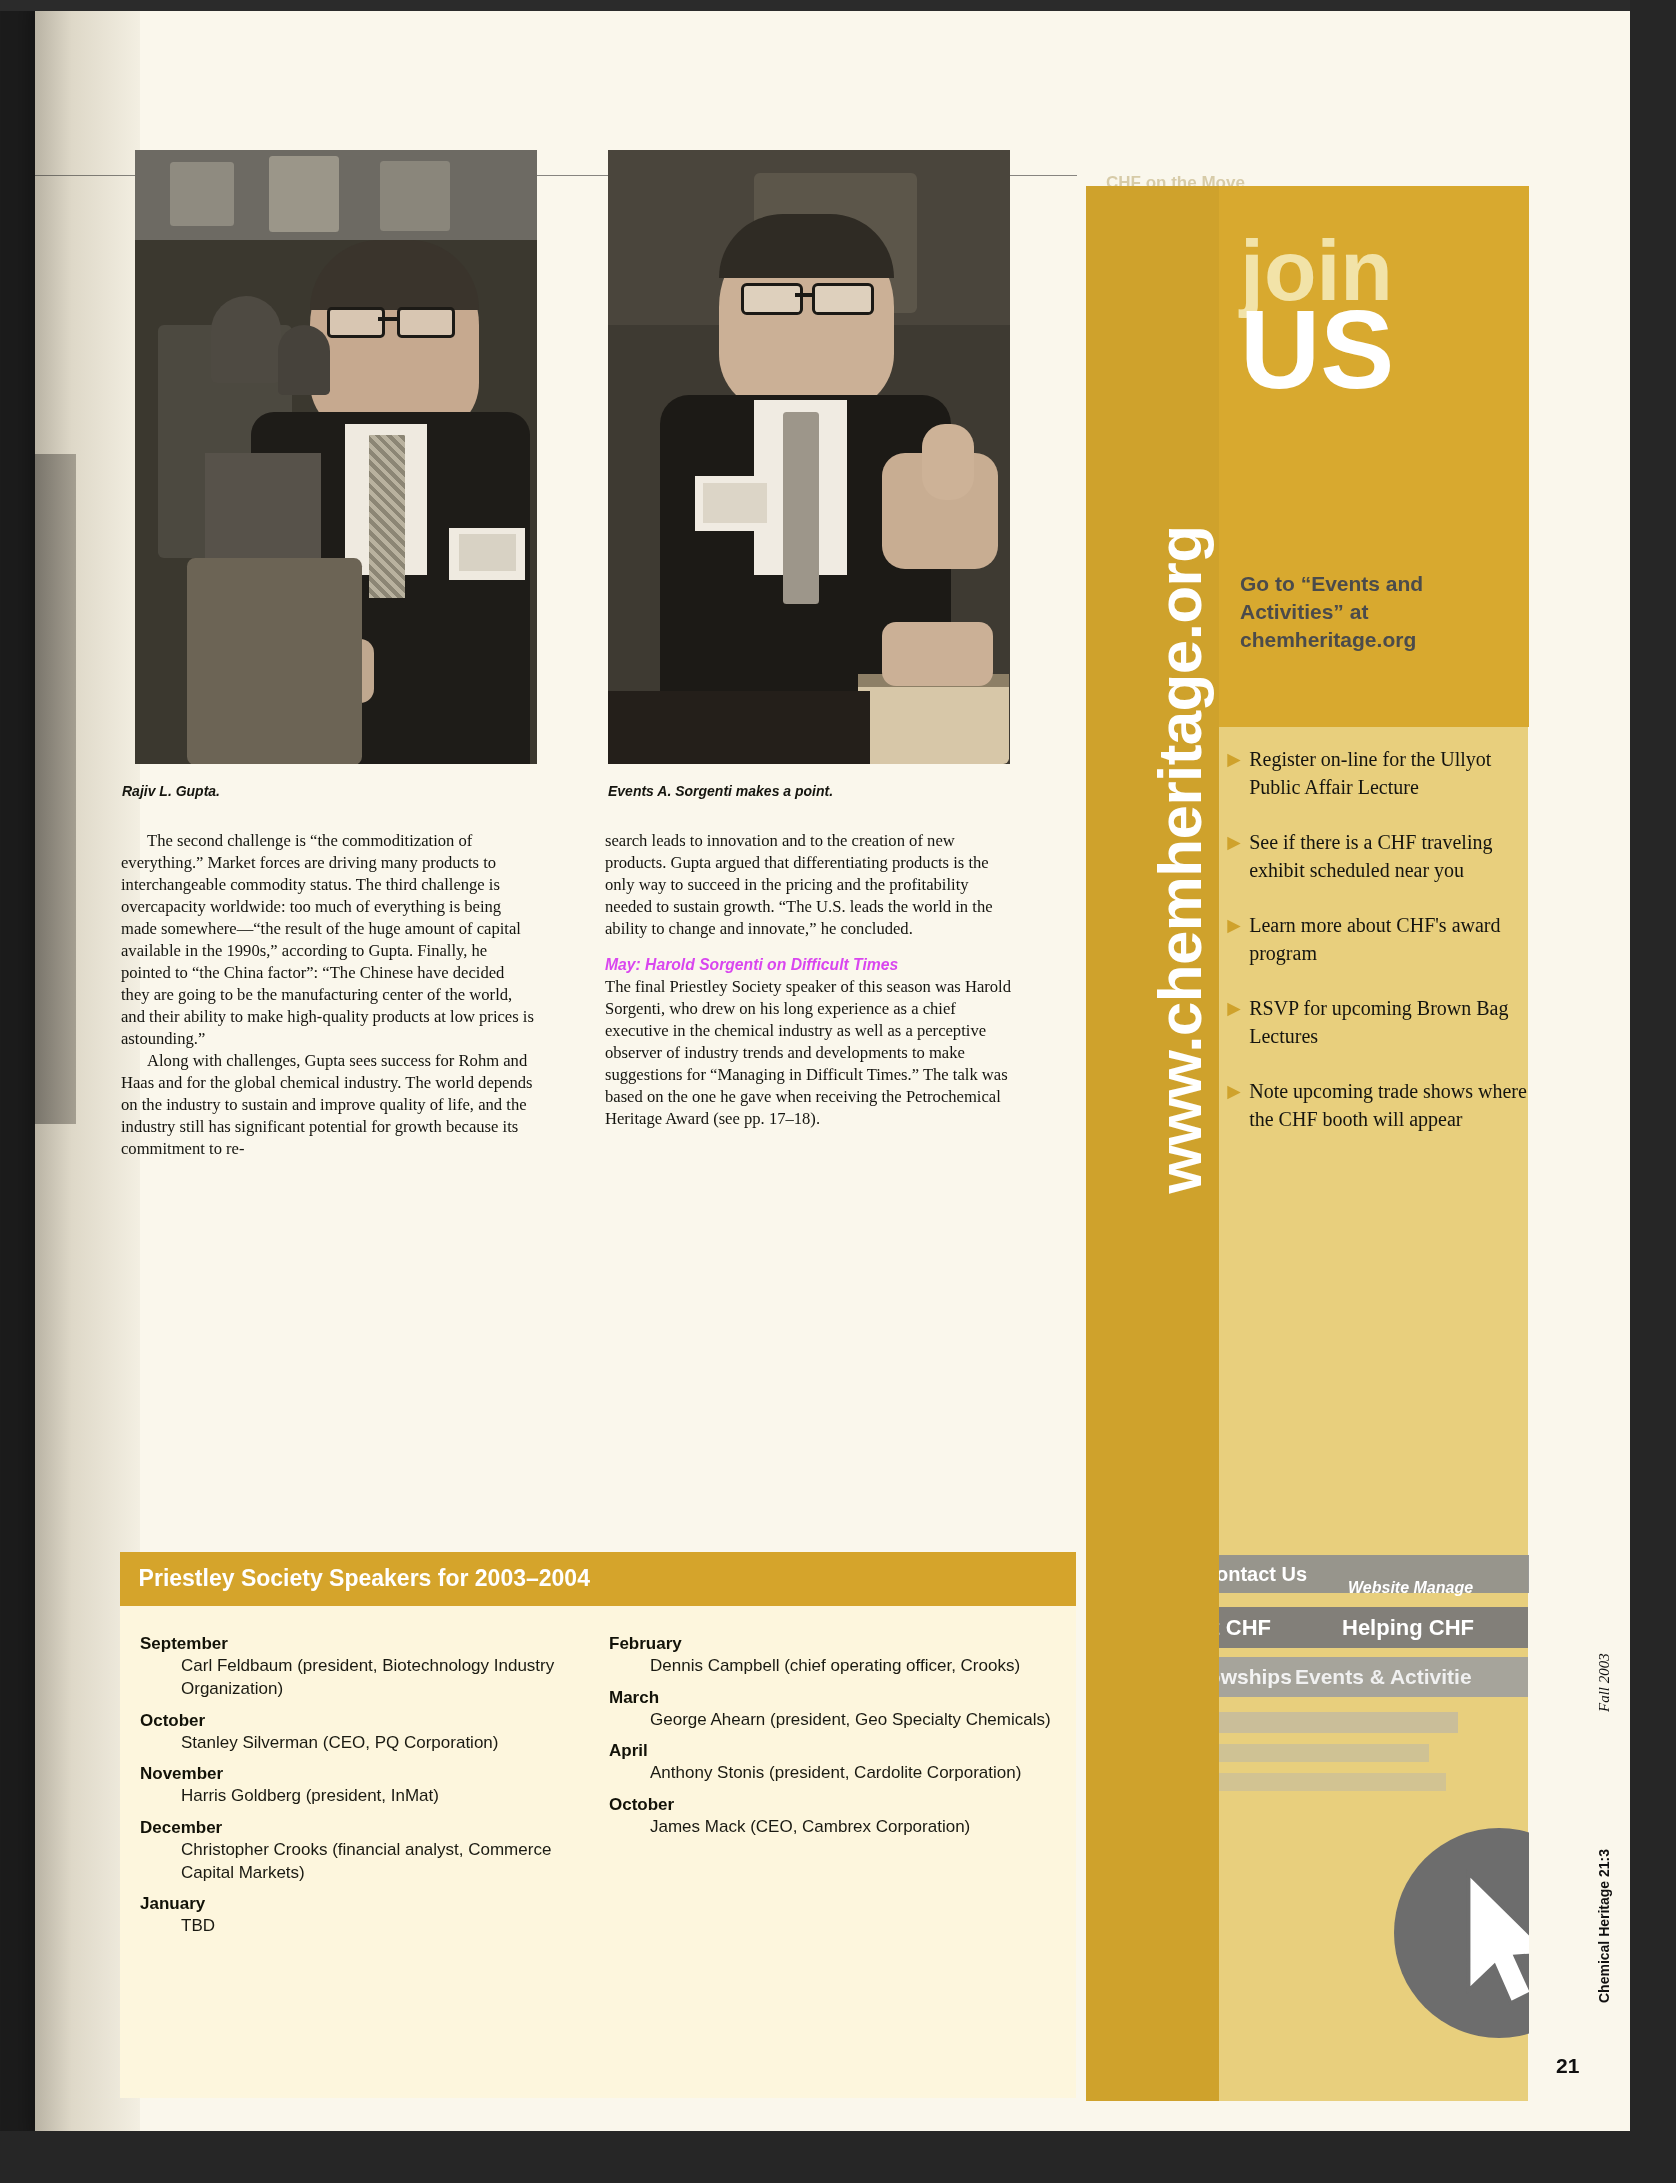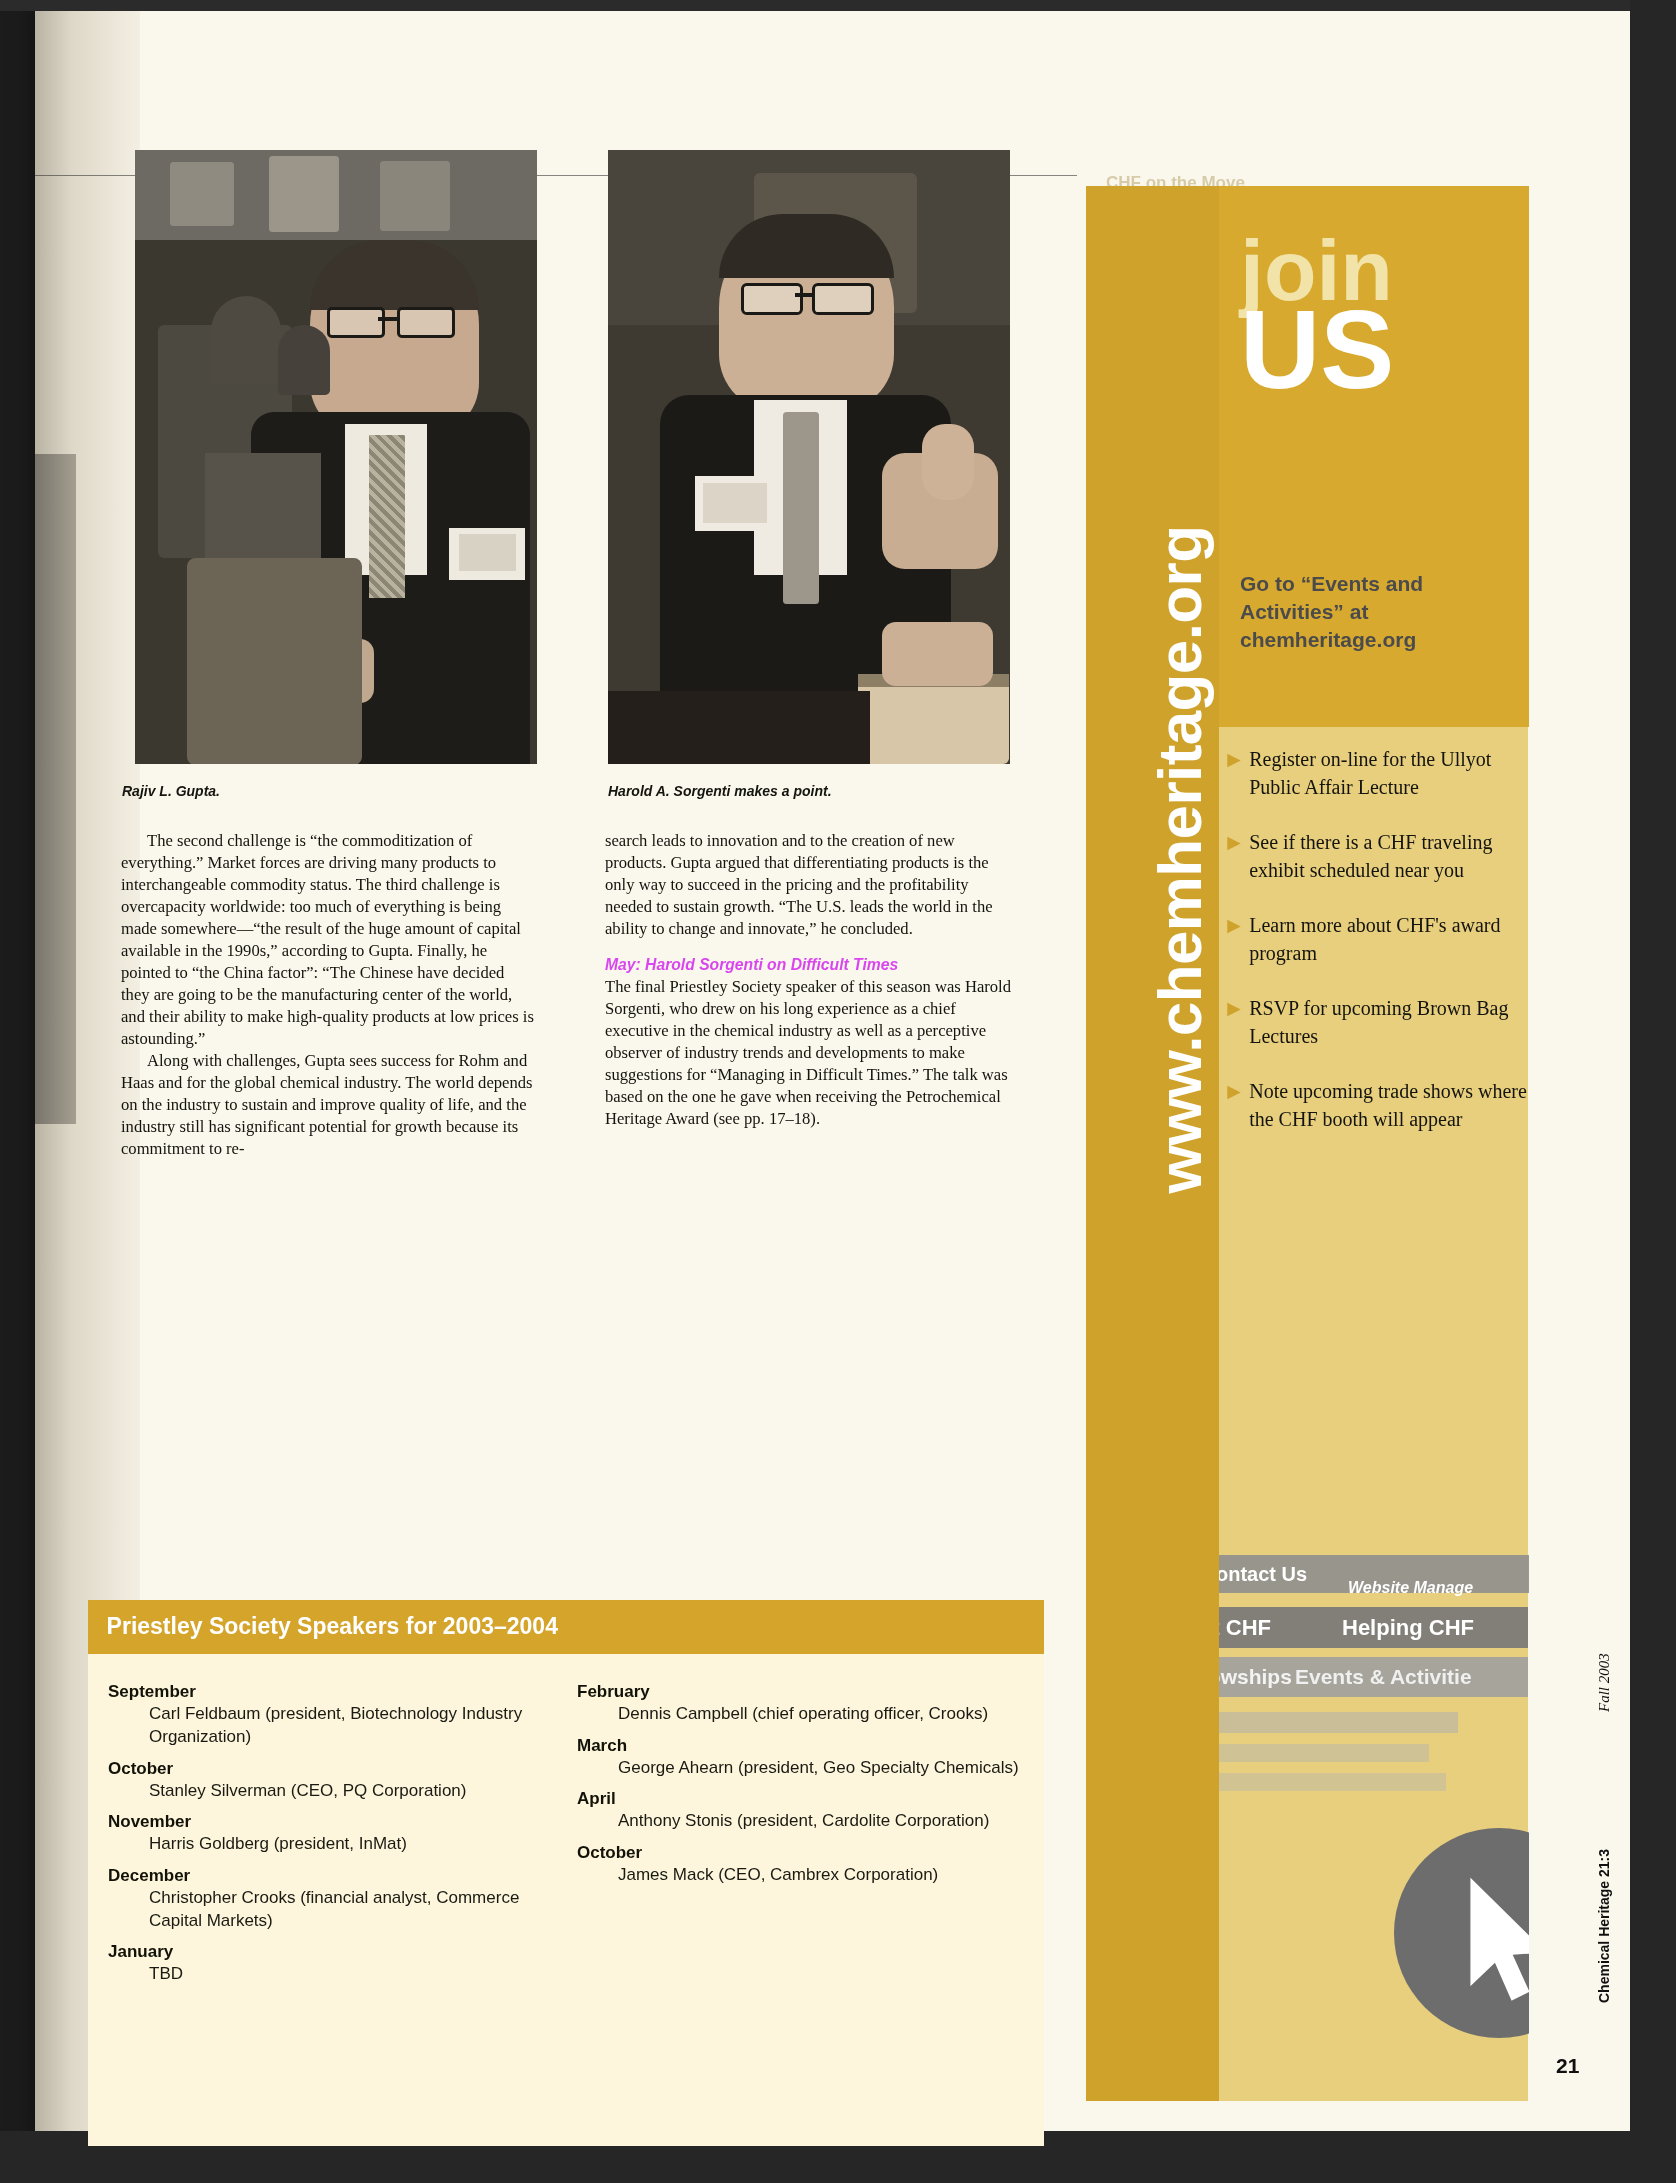--- a/index.html
+++ b/index.html
@@ -266,26 +266,25 @@
   }
   .ghost-b {
     font-family: "Liberation Sans", sans-serif;
     font-weight: bold;
     color: rgba(150,120,40,0.35);
   }
 
   
   .speakers {
     position: absolute;
-    left: 88px;
+    left: 120px;
     top: 1552px;
     width: 956px;
     height: 546px;
     background: #fdf6dd;
-    margin-top: 48px;
   }
   .speakers-head {
     position: absolute;
     left: 0; top: 0;
     width: 956px;
     height: 54px;
     background: #d5a42b;
   }
   .speakers-head span {
     position: absolute;
@@ -404,21 +403,21 @@
   <div class="px" style="left:175px;top:262px;width:36px;height:192px;background:#9d968a;border-radius:3.5px;"></div>
   <div class="px" style="left:87px;top:326px;width:82px;height:55px;background:#f0ebe2;"></div>
   <div class="px" style="left:95px;top:333px;width:64px;height:40px;background:#dcd5c7;"></div>
   <div class="px" style="left:274px;top:303px;width:116px;height:116px;background:#c8ad92;border-radius:23px;"></div>
   <div class="px" style="left:314px;top:274px;width:52px;height:76px;background:#cdb297;border-radius:23px;"></div>
   <div class="px" style="left:250px;top:524px;width:151px;height:90px;background:#d7c7a8;border-radius:5.8px;"></div>
   <div class="px" style="left:250px;top:524px;width:151px;height:13px;background:#8d7f66;"></div>
   <div class="px" style="left:274px;top:472px;width:111px;height:64px;background:#cbb096;border-radius:14px;"></div>
   <div class="px" style="left:0;top:541px;width:262px;height:73px;background:#241f1a;"></div>
 </div>
-<div class="caption" style="left:608px; top:783px;">Harold A. Sorgenti makes a point.</div>
+<div class="caption" style="left:608px; top:783px;">Events A. Sorgenti makes a point.</div>
 
 <div class="col" style="left:121px; top:830px; width:413px;">
   <p>The second challenge is “the commoditization of everything.” Market forces are driving many products to interchangeable commodity status. The third challenge is overcapacity worldwide: too much of everything is being made somewhere—“the result of the huge amount of capital available in the 1990s,” according to Gupta. Finally, he pointed to “the China factor”: “The Chinese have decided they are going to be the manufacturing center of the world, and their ability to make high-quality products at low prices is astounding.”</p>
   <p>Along with challenges, Gupta sees success for Rohm and Haas and for the global chemical industry. The world depends on the industry to sustain and improve quality of life, and the industry still has significant potential for growth because its commitment to re-</p>
 </div>
 
 <div class="col" style="left:605px; top:830px; width:408px;">
   <p class="noindent">search leads to innovation and to the creation of new products. Gupta argued that differentiating products is the only way to succeed in the pricing and the profitability needed to sustain growth. “The U.S. leads the world in the ability to change and innovate,” he concluded.</p>
   <div class="subhead">May: Harold Sorgenti on Difficult Times</div>
   <p class="noindent">The final Priestley Society speaker of this season was Harold Sorgenti, who drew on his long experience as a chief executive in the chemical industry as well as a perceptive observer of industry trends and developments to make suggestions for “Managing in Difficult Times.” The talk was based on the one he gave when receiving the Petrochemical Heritage Award (see pp. 17–18).</p>

